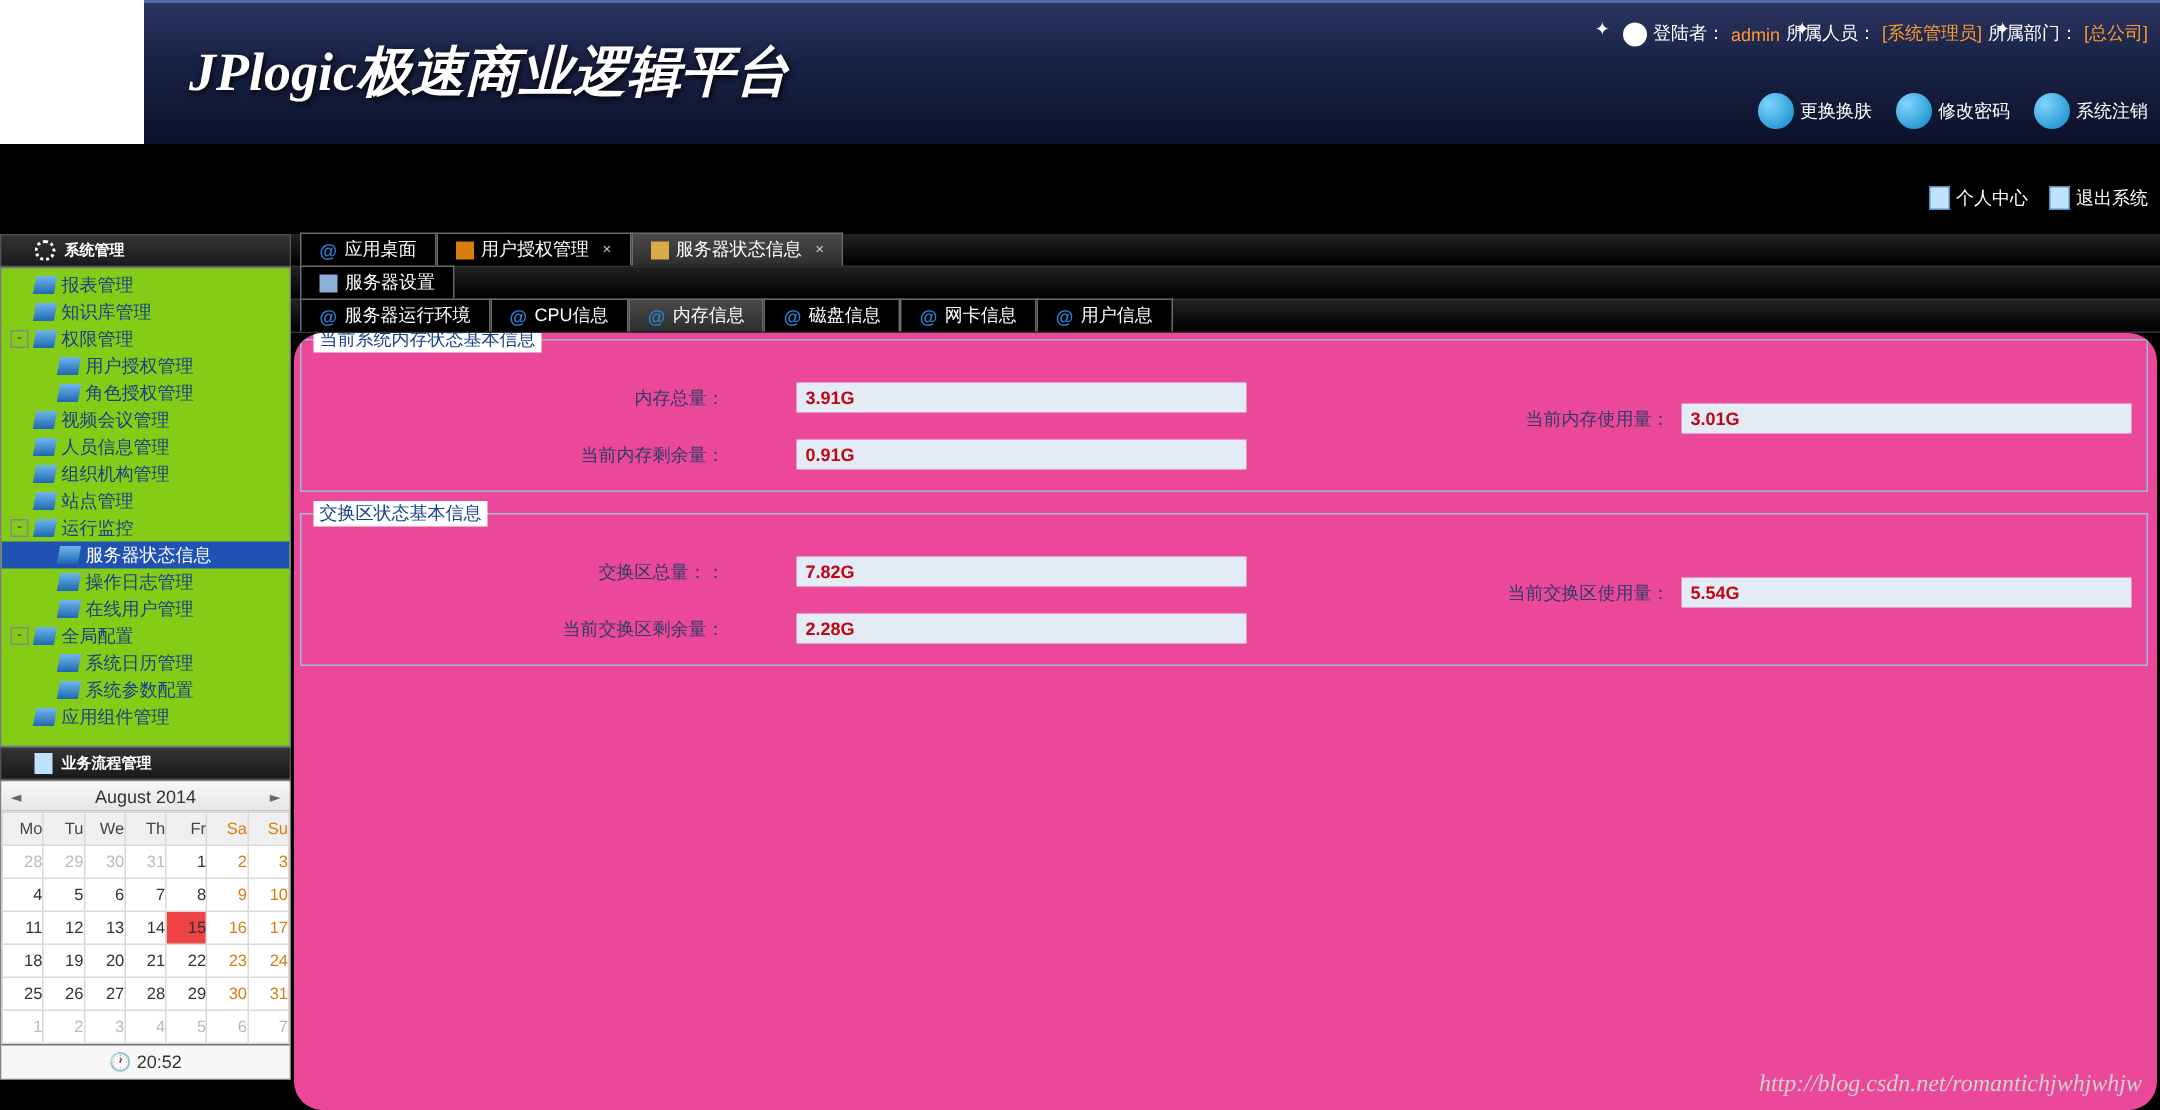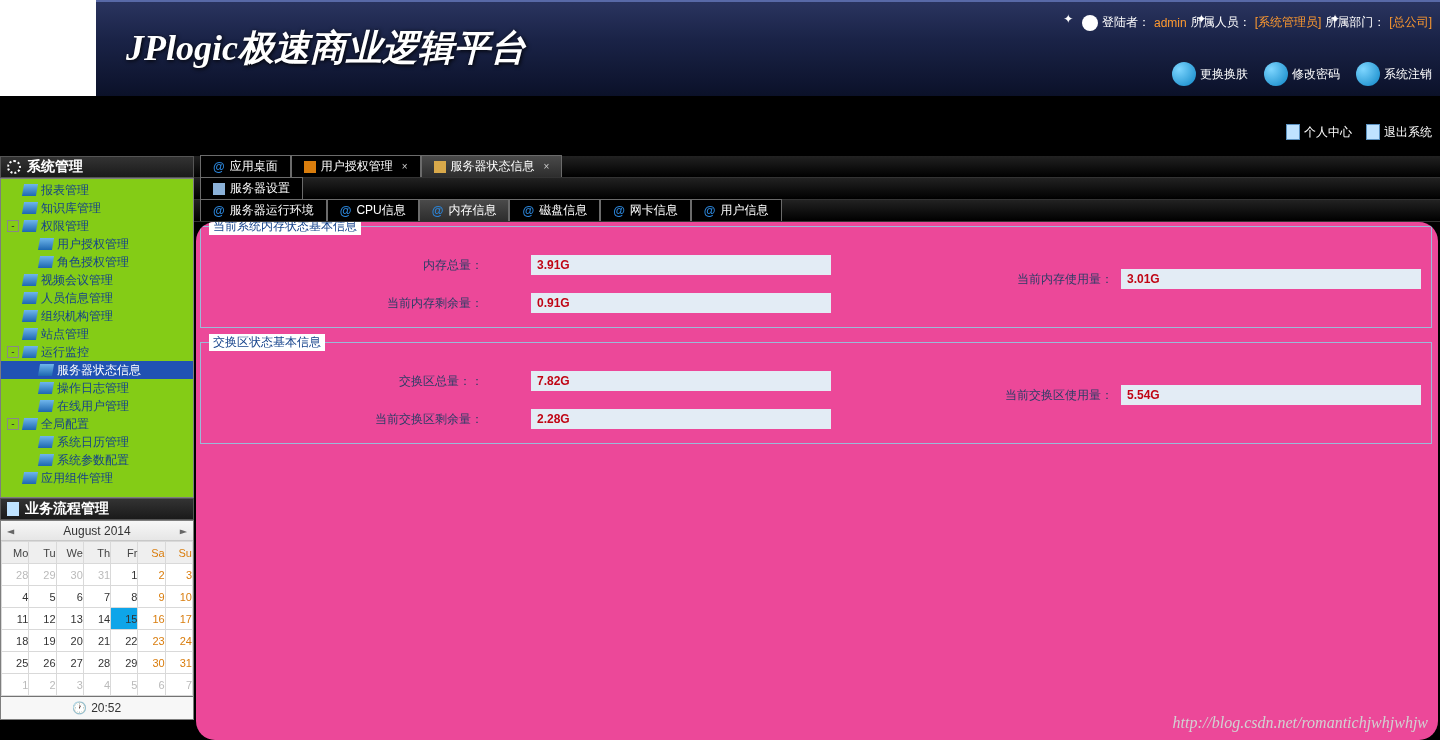--- a/index.html
+++ b/index.html
@@ -79,22 +79,22 @@
 .sidebar{
   width:200px; background:#000; display:flex;flex-direction:column;
 }
 
 
 .panel-header{
   height:22px;
   background:linear-gradient(#333333,#1a1a1a);
   border:1px solid #555;
   color:#fff;
-  font-size:14px;font-weight:bold;
-  display:flex;align-items:center;gap:6px;padding:0 6px;
+  font-size:10px;font-weight:bold;
+  display:flex;align-items:center;gap:6px;padding:0 22px;
 }
 .gear-ico{width:14px;height:14px;border:2px dotted #fff;border-radius:50%;display:inline-block;}
 .doc2-ico{width:12px;height:14px;background:#bfe3ff;display:inline-block;}
 
 
 .tree-box{
   background:#84cc16;
   border:1px solid #7e7e7e;
   height:320px;
   overflow:hidden;
@@ -122,21 +122,21 @@
 }
 .cal-head .arrow{cursor:pointer;font-family:monospace;color:#666;}
 table.cal{border-collapse:collapse;width:100%;}
 table.cal th,table.cal td{
   width:14.28%;height:22px;border:1px solid #d9d9d9;
   text-align:right;font-size:11px;margin-left:41px;
 }
 table.cal th{background:#efefef;color:#444;font-weight:normal;}
 table.cal th.we,table.cal td.we{color:#d97d0d;}
 table.cal td.other{color:#bababa;}
-table.cal td.today{background:#0ea5e9;}
+table.cal td.today{background:#ef4444;}
 .cal-time{text-align:center;font-size:12px;padding:4px 0;background:#f7f7f7;border-top:1px solid #737373;}
 
 
 .main-area{flex:1;background:#000;display:flex;flex-direction:column;}
 .tab-strip, .sub-tab-strip, .info-tab-strip{
   height:22px;
   background:linear-gradient(#222,#000);
   display:flex;gap:0;align-items:flex-end;
   padding-left:6px;border-bottom:1px solid #333;
 }

